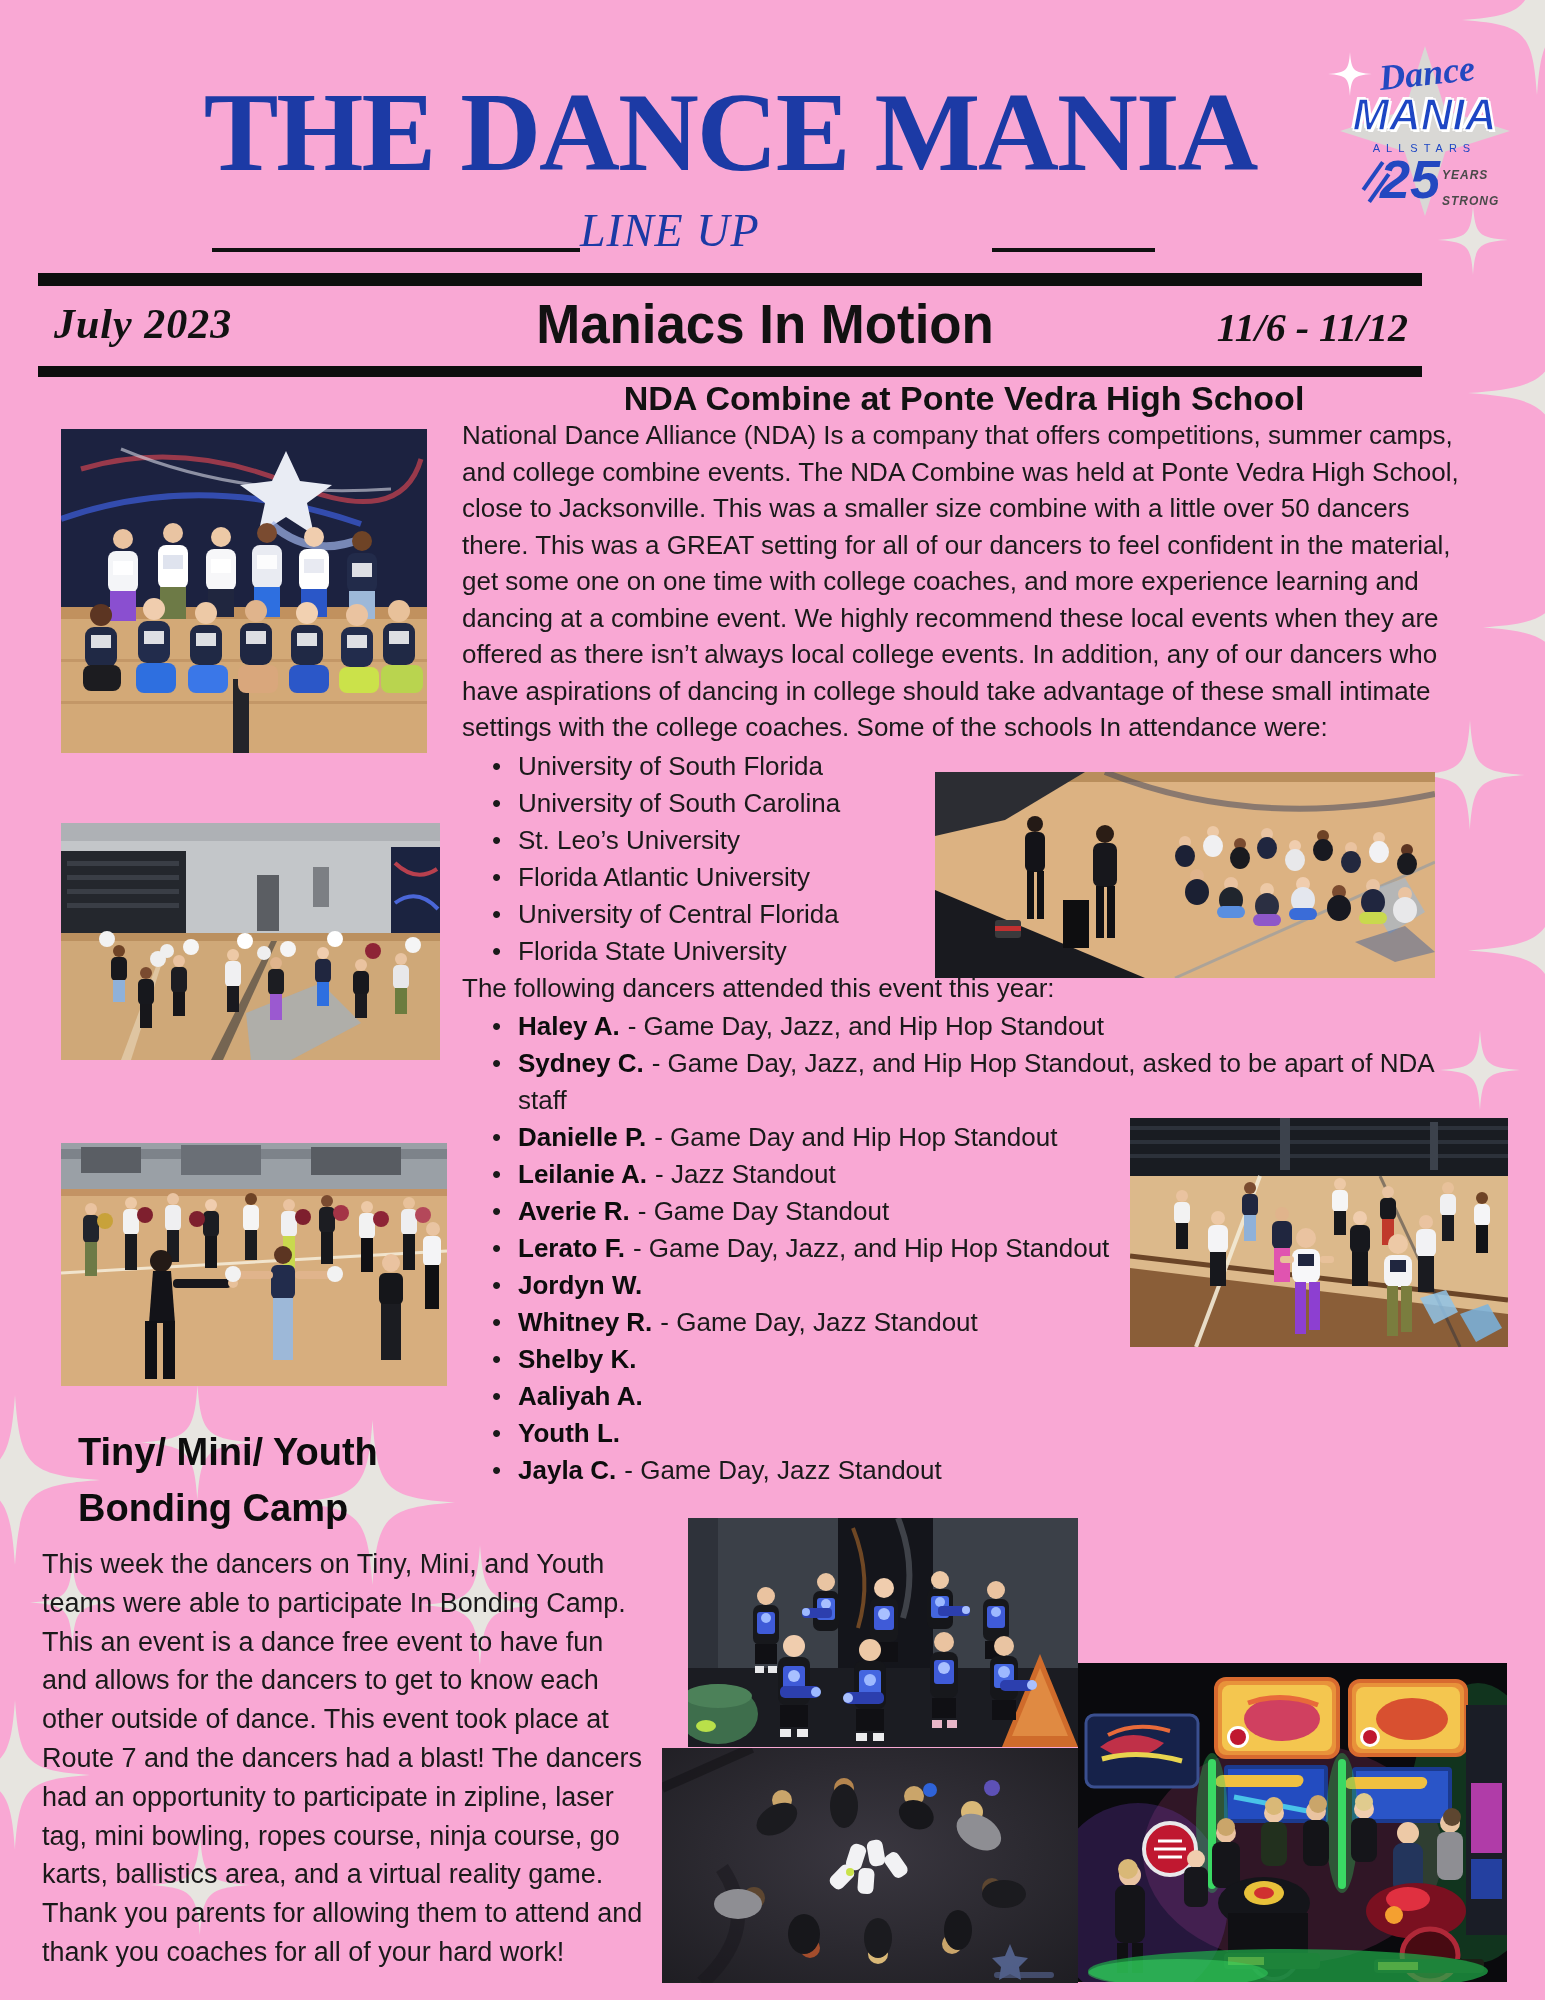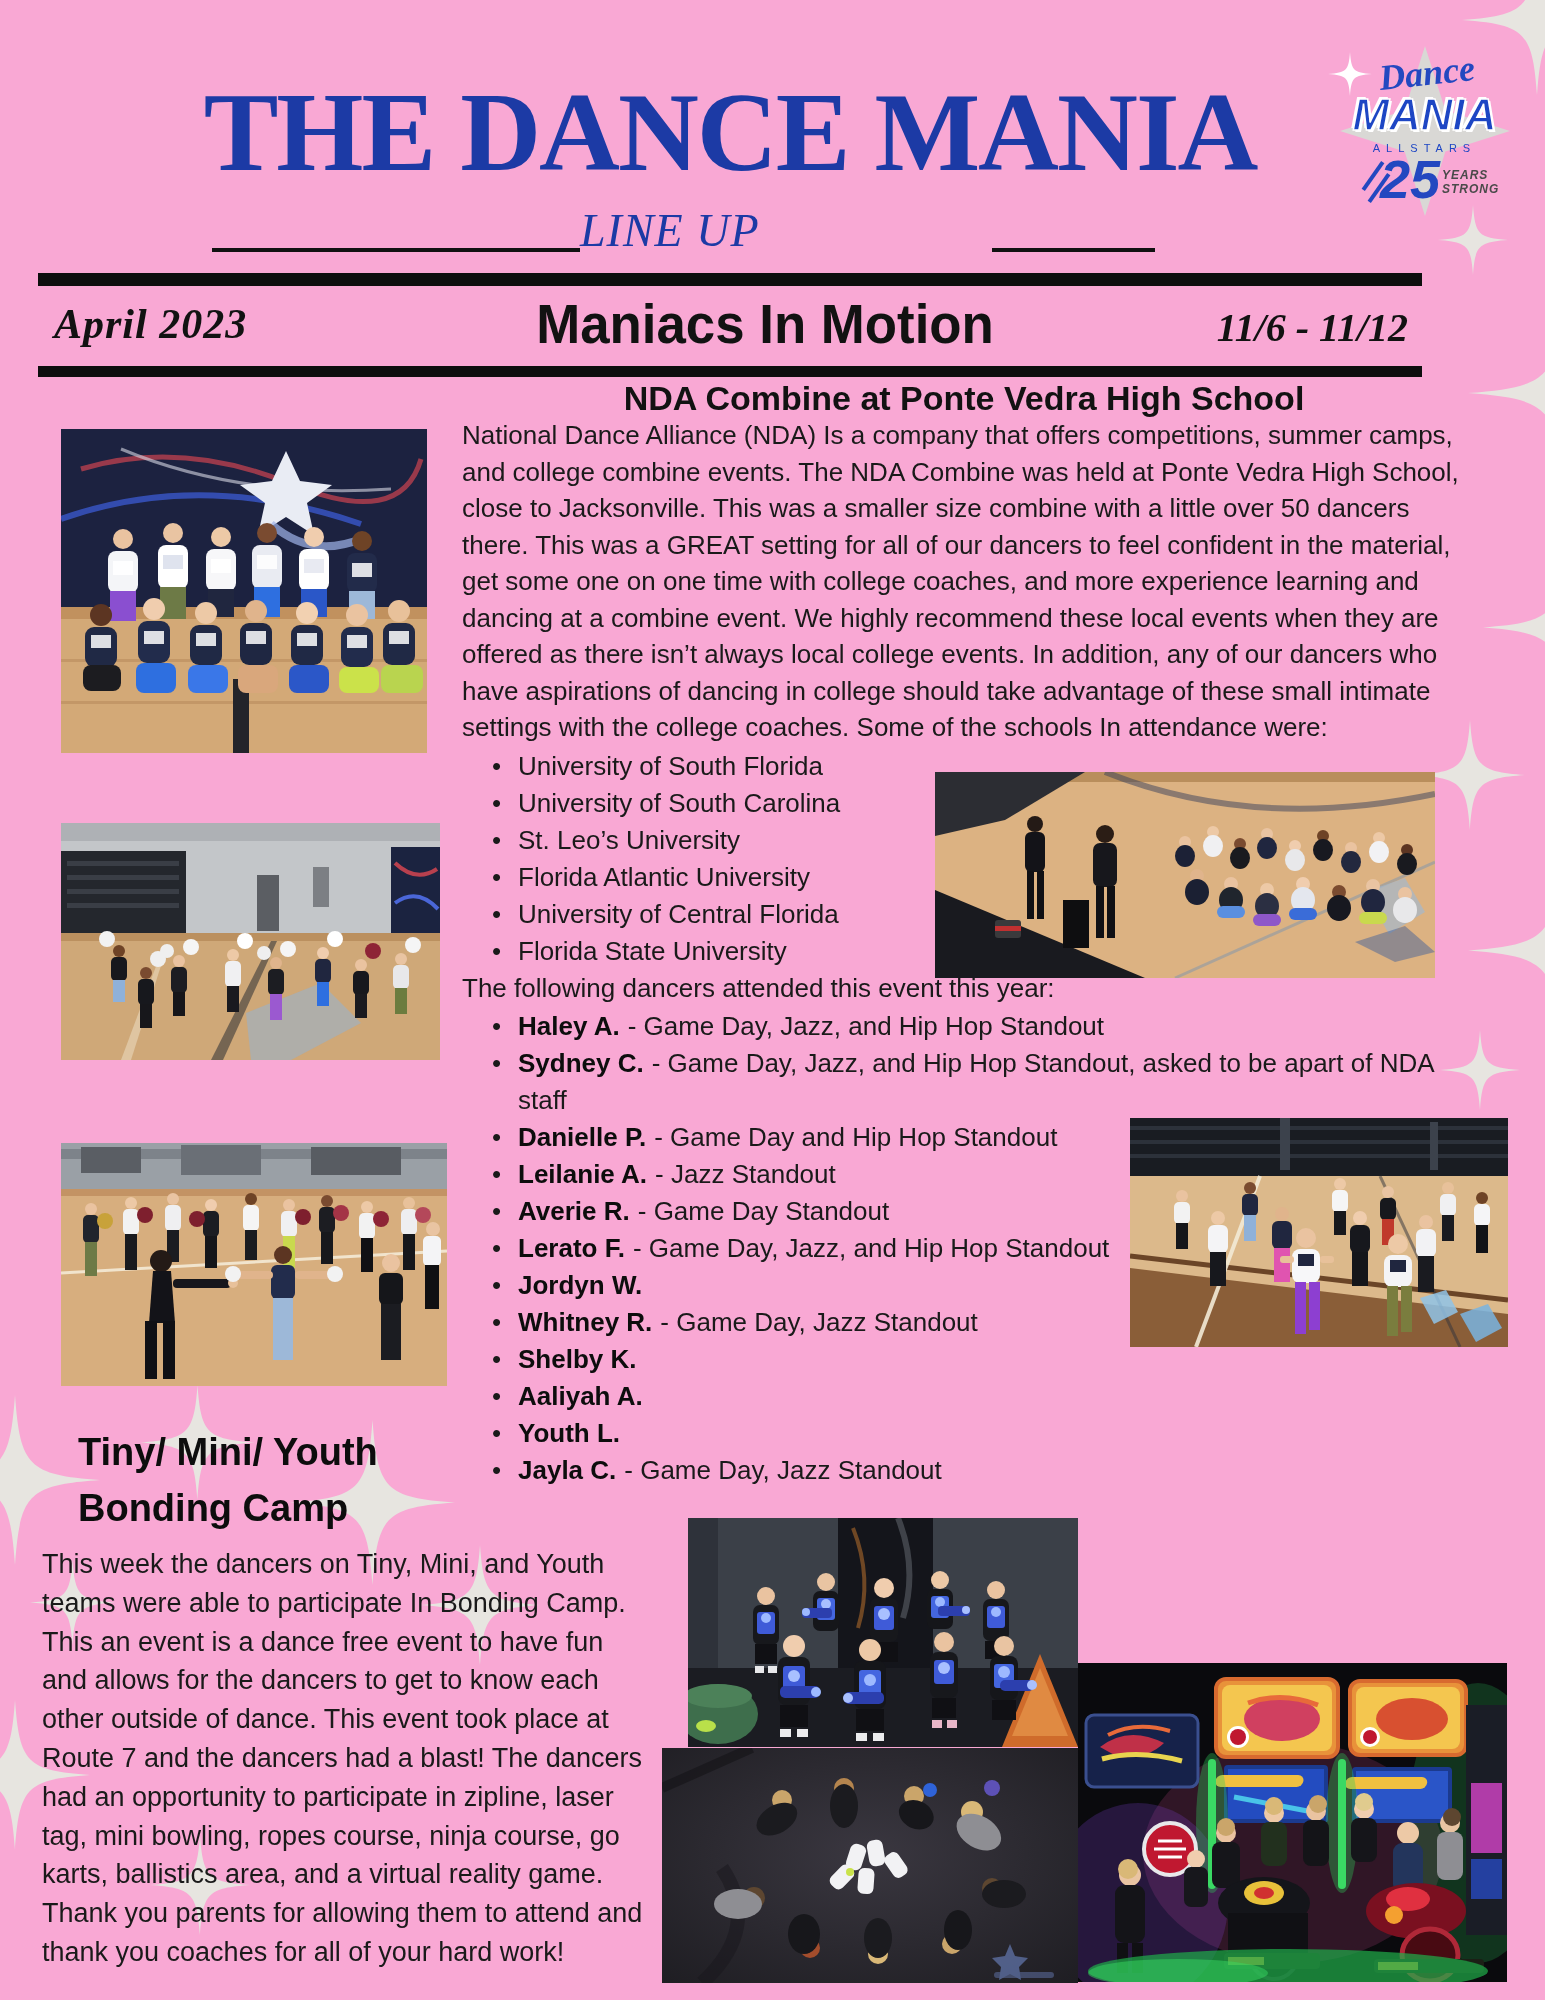--- a/index.html
+++ b/index.html
@@ -150,25 +150,25 @@
     <div class="wspark"><svg viewBox="0 0 100 100">
           <path d="M50 0C53 42 58 47 100 50 58 53 53 58 50 100 47 58 42 53 0 50 42 47 47 42 50 0Z"></path>
         </svg></div>
     <div class="script">Dance</div>
     <div class="block">MANIA</div>
     <div class="allstars">ALLSTARS</div>
     <div class="slash" style="left:34px;top:128px"></div>
     <div class="slash" style="left:40px;top:140px"></div>
     <div class="num">25</div>
     <div class="yr" style="top:122px">YEARS</div>
-    <div class="yr" style="top:136px">STRONG</div>
+    <div class="yr" style="top:148px">STRONG</div>
   </div>
 
   <div class="bar" style="left:38px;top:273px;width:1384px;height:13px"></div>
-  <div class="abs nov">April  2023</div>
+  <div class="abs nov">July  2023</div>
   <div class="abs maniacs">Maniacs In Motion</div>
   <div class="abs weekrange">11/6 - 11/12</div>
   <div class="bar" style="left:38px;top:366px;width:1384px;height:11px"></div>
 
   <div class="abs nda-head">NDA Combine at Ponte Vedra High School</div>
 
   <div class="abs col-right">
     <p class="body1">National Dance Alliance (NDA) Is a company that offers competitions, summer camps, and college combine events. The NDA Combine was held at Ponte Vedra High School, close to Jacksonville. This was a smaller size combine with a little over 50 dancers there. This was a GREAT setting for all of our dancers to feel confident in the material, get some one on one time with college coaches, and more experience learning and dancing at a combine event. We highly recommend these local events when they are offered as there isn’t always local college events. In addition, any of our dancers who have aspirations of dancing in college should take advantage of these small intimate settings with the college coaches. Some of the schools In attendance were:</p>
     <ul class="bullets">
       <li>University of South Florida</li>

